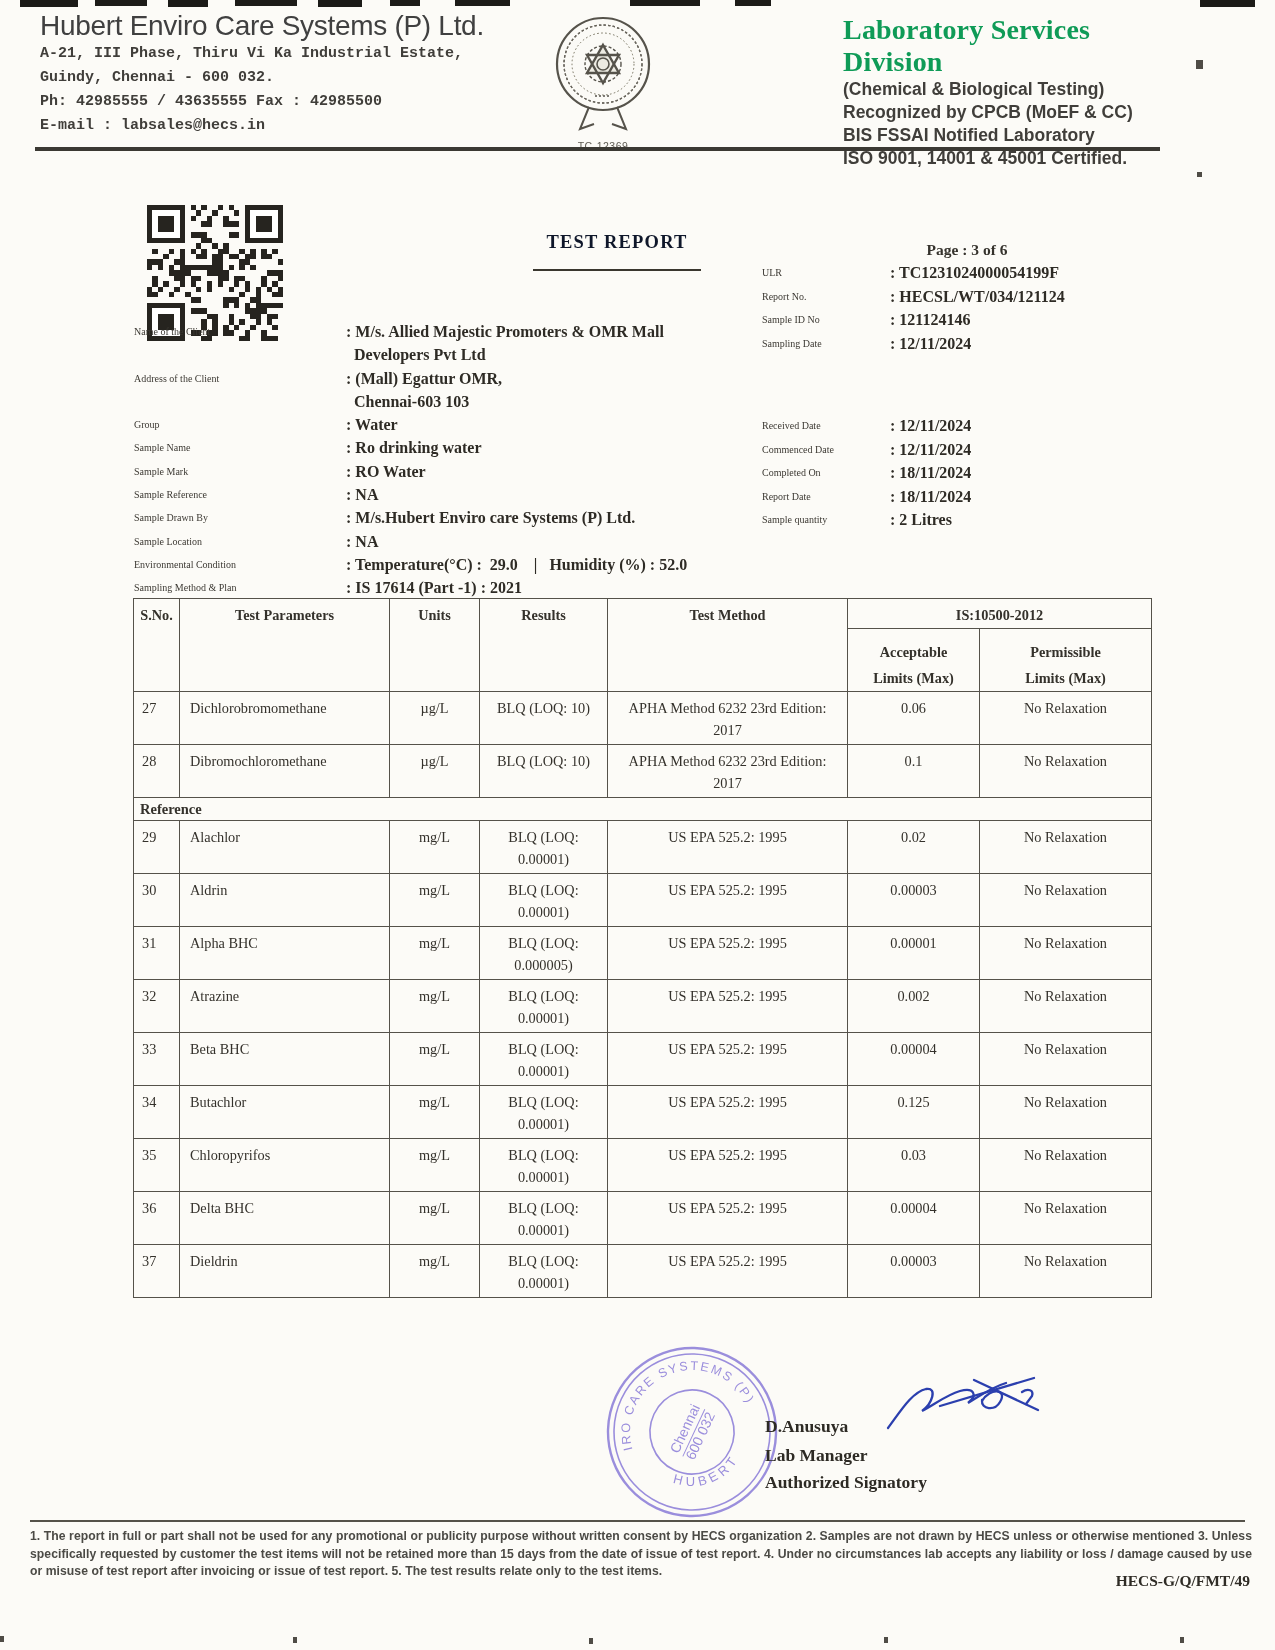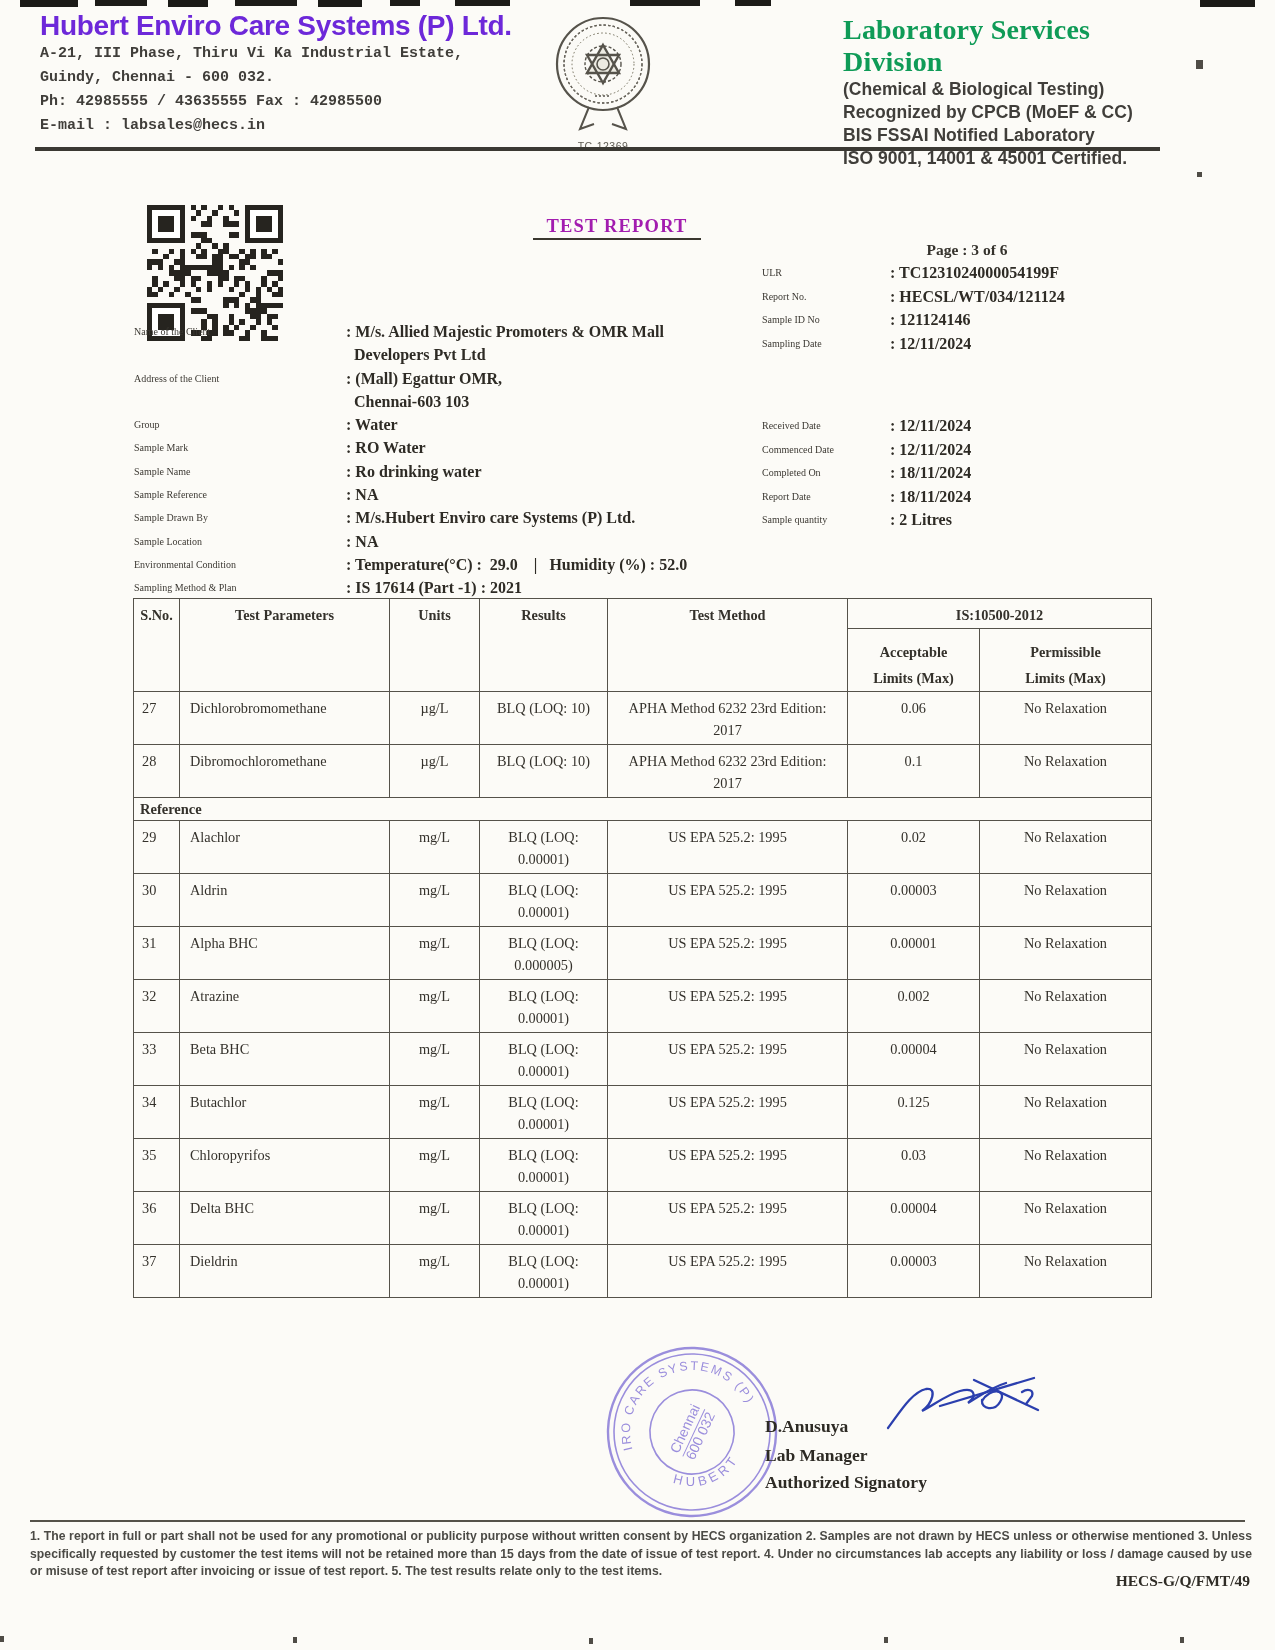--- a/index.html
+++ b/index.html
@@ -14,21 +14,21 @@
   .abs { position:absolute; }
 
   
   .artifact { position:absolute; background:#1c1b18; }
   .speck { position:absolute; background:#4f4c46; }
 
   
   .company-block { left:40px; top:10px; width:480px; }
   .company-name {
     font-family:"Liberation Sans", sans-serif;
-    font-weight:bold; font-size:28px; color:#6d28d9; letter-spacing:-0.3px;
+    font-weight:normal; font-size:28px; color:#404040; letter-spacing:-0.3px;
   }
   .company-line {
     font-family:Liberation Mono, monospace;
     font-weight:bold; font-size:15px; color:#403e3a; line-height:24px;
   }
   .logo-block { left:538px; top:12px; width:130px; text-align:center; }
   .logo-caption {
     font-family:"Liberation Sans", sans-serif;
     font-size:10.5px; color:#5d5a51; letter-spacing:.5px; margin-top:2px;
   }
@@ -36,23 +36,23 @@
   .division-title { font-weight:bold; font-size:28px; color:#0f9b57; letter-spacing:.2px; }
   .division-line {
     font-family:"Liberation Sans", sans-serif;
     font-weight:bold; font-size:17.5px; color:#403e3a; line-height:23px;
   }
   .header-rule { left:35px; top:147px; width:1125px; height:4px; background:#3b3933; }
 
   
   .qr-block { left:147px; top:205px; width:136px; height:136px; }
   .report-title {
-    left:533px; top:216px; width:168px; text-align:center;
-    font-weight:bold; font-size:18.5px; letter-spacing:1.2px; color:#a21caf;
-    border-bottom:2.5px solid #3a372f; padding-bottom:1px;
+    left:533px; top:232px; width:168px; text-align:center;
+    font-weight:bold; font-size:18.5px; letter-spacing:1.2px; color:#0f172a;
+    border-bottom:2.5px solid #3a372f; padding-bottom:16px;
   }
   .page-label { left:897px; top:241px; width:140px; font-weight:bold; font-size:15.5px; text-align:center; }
 
   .meta-grid { display:grid; row-gap:0; }
   .meta-row { display:grid; }
   .meta-label { font-size:10px; color:#3c3933; }
   .meta-value { font-weight:bold; font-size:16px; color:#2e2b25; white-space:pre-wrap; }
 
   .meta-top-right { left:762px; top:261px; width:400px; }
   .meta-top-right .meta-row { grid-template-columns:128px 1fr; line-height:23.6px; }
@@ -393,27 +393,27 @@
       <span class="meta-value">: (Mall) Egattur OMR,
   Chennai-603 103</span>
     </div>
 
     <div class="meta-row">
       <span class="meta-label">Group</span>
       <span class="meta-value">: Water</span>
     </div>
 
     <div class="meta-row">
+      <span class="meta-label">Sample Name</span>
+      <span class="meta-value">: Ro drinking water</span>
+    </div>
+
+    <div class="meta-row">
       <span class="meta-label">Sample Mark</span>
       <span class="meta-value">: RO Water</span>
-    </div>
-
-    <div class="meta-row">
-      <span class="meta-label">Sample Name</span>
-      <span class="meta-value">: Ro drinking water</span>
     </div>
 
     <div class="meta-row">
       <span class="meta-label">Sample Reference</span>
       <span class="meta-value">: NA</span>
     </div>
 
     <div class="meta-row">
       <span class="meta-label">Sample Drawn By</span>
       <span class="meta-value">: M/s.Hubert Enviro care Systems (P) Ltd.</span>

